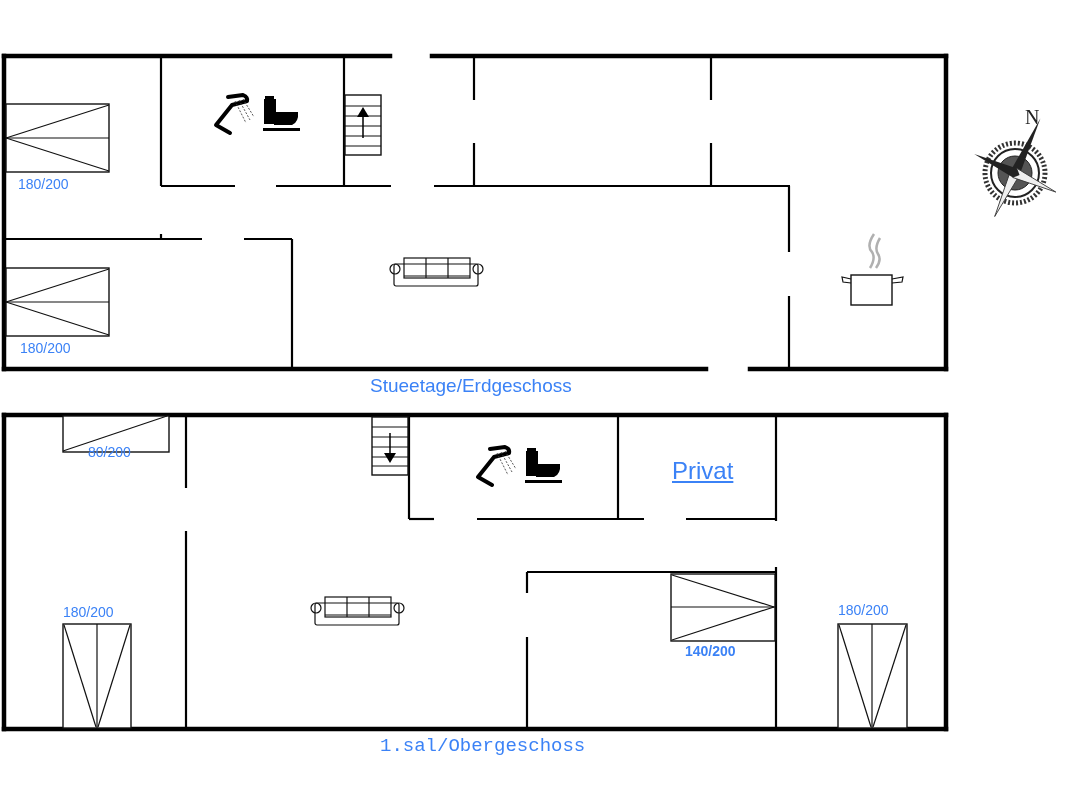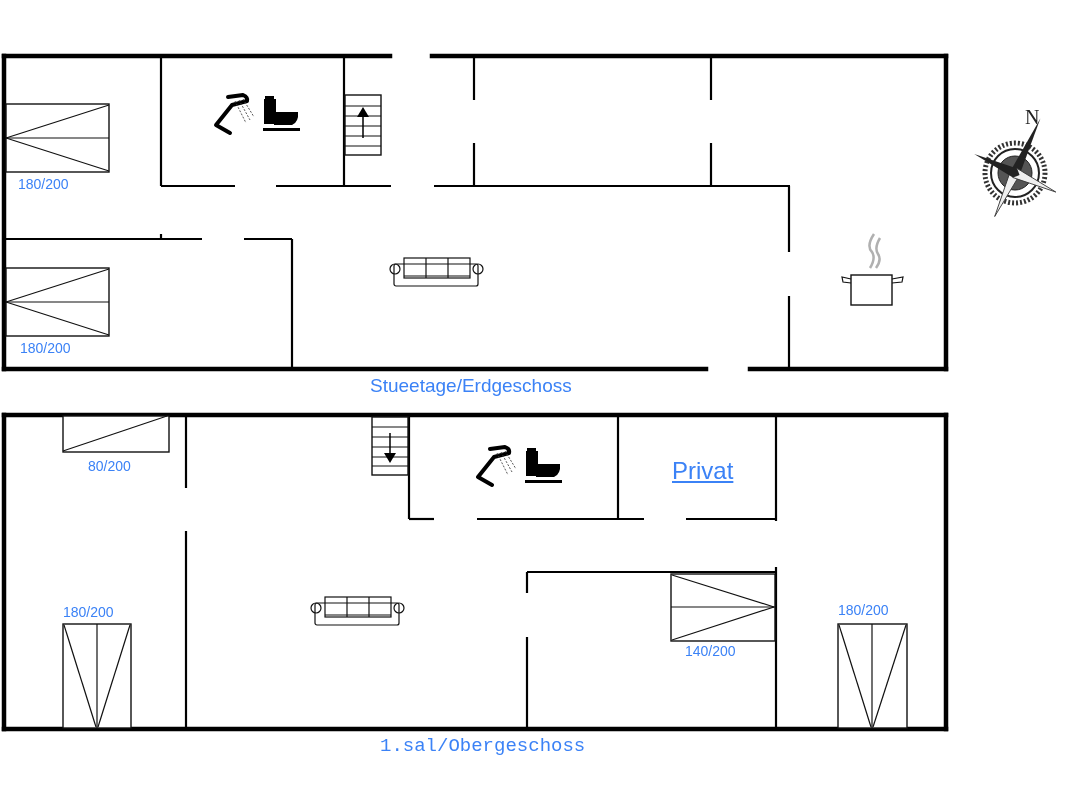--- a/index.html
+++ b/index.html
@@ -198,20 +198,20 @@
       <polygon points="45,0 0,5 -5,0 0,-5" fill="#eee" stroke="#333" stroke-width="0.8"></polygon>
       <polygon points="-45,0 0,5 5,0 0,-5" fill="#222"></polygon>
     </g>
   </g>
 </svg>
 
 <span class="label bed-label" style="left:18px; top:176px;">180/200</span>
 <span class="label bed-label" style="left:20px; top:340px;">180/200</span>
 <span class="label floor-label" style="left:370px; top:375px;text-align:center;">Stueetage/Erdgeschoss</span>
 
-<span class="label bed-label" style="left:88px; top:458px;">80/200</span>
+<span class="label bed-label" style="left:88px; top:444px;">80/200</span>
 <span class="label bed-label" style="left:63px; top:604px;">180/200</span>
-<span class="label bed-label" style="left:685px; top:643px;">140/200</span>
+<span class="label bed-label" style="left:685px; top:643px;font-weight:bold;">140/200</span>
 <span class="label bed-label" style="left:838px; top:602px;">180/200</span>
 <span class="label room-label" style="left:672px; top:457px;">Privat</span>
 <span class="label floor-label" style="left:380px; top:735px;font-family:Liberation Mono, monospace;">1.sal/Obergeschoss</span>
 
 <span class="compass-n" style="left:1025px; top:106px;">N</span>
 
 </body></html>

